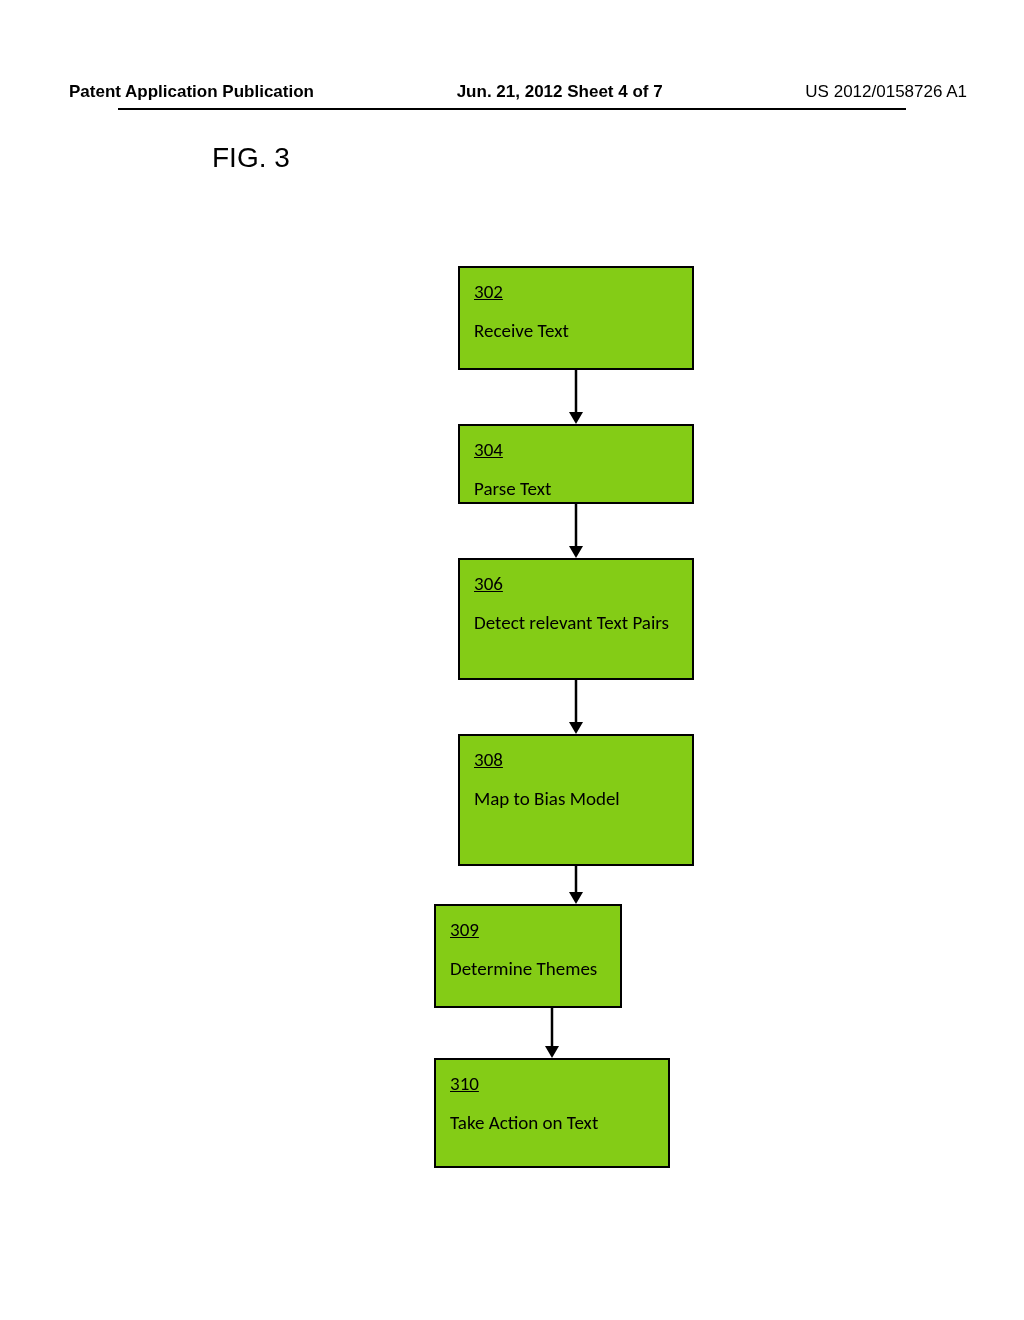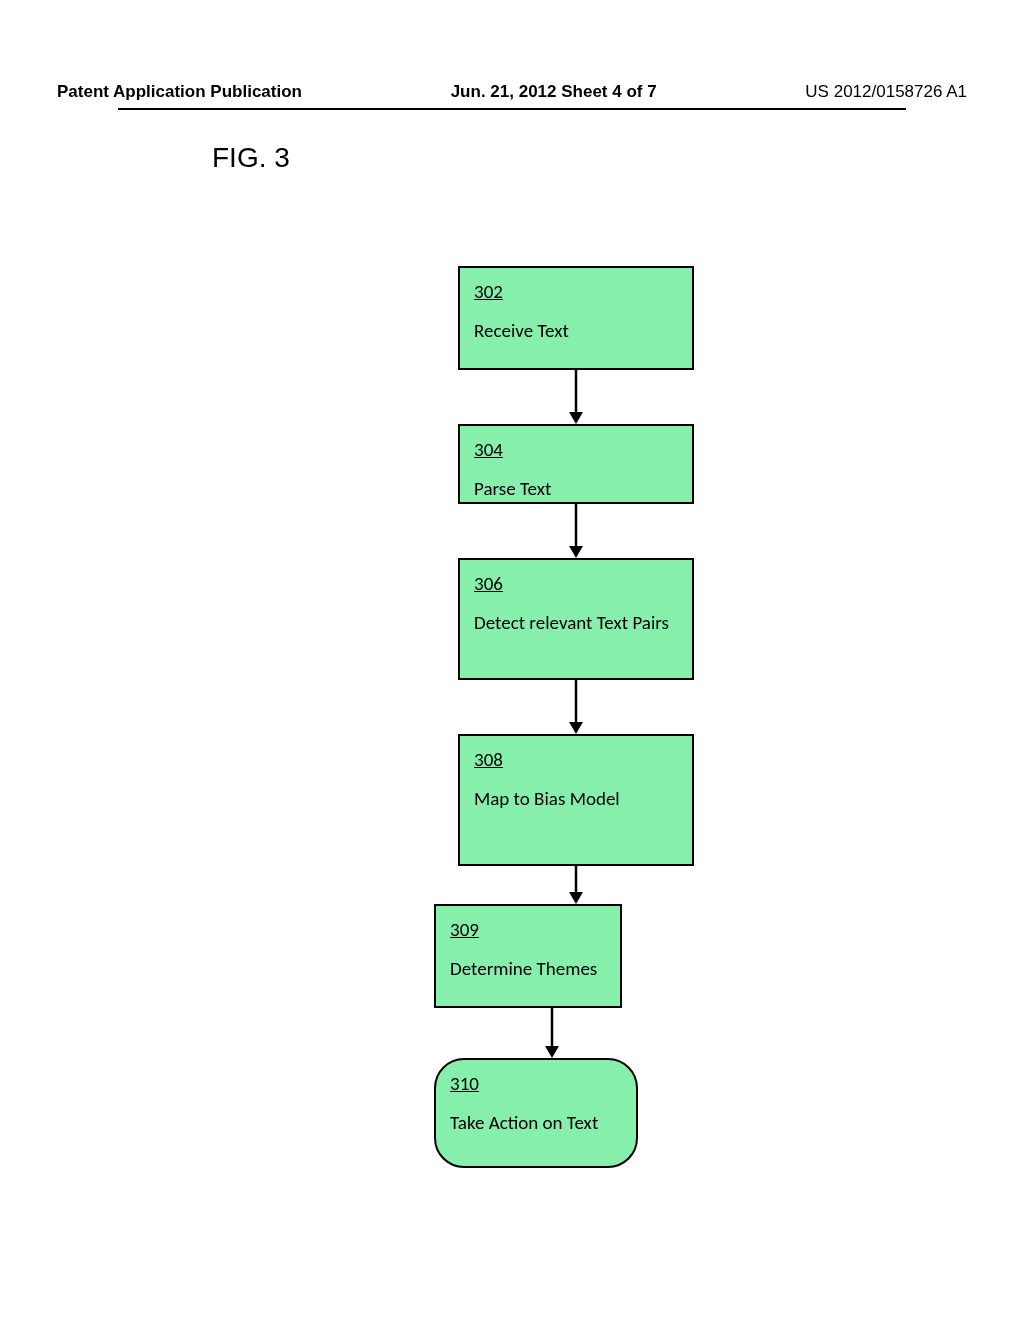--- a/index.html
+++ b/index.html
@@ -6,21 +6,21 @@
     body {
       width: 1024px;
       height: 1320px;
       background: #fff;
       font-family: Arial, Helvetica, sans-serif;
       position: relative;
     }
     .header {
       position: absolute;
       top: 82px;
-      left: 0;
+      left: 12px;
       right: 0;
       display: flex;
       justify-content: space-between;
       padding: 0 57px;
       font-size: 17px;
       gap: 15px;
     }
     .header span:first-child { font-weight: bold; }
     .header span:nth-child(2) { font-weight: bold; text-align: center; }
     .header span:last-child { font-weight: normal; }
@@ -41,28 +41,28 @@
     }
     .flow {
       position: absolute;
       top: 266px;
       left: 458px;
       width: 236px;
     }
     .box {
       border: 2.5px solid #000;
       padding: 12px 14px 16px 14px;
-      background: #86efac;
+      background: #84cc16;
     }
     .box-a { height: 104px; }
     .box-b { height: 80px; }
     .box-c { height: 122px; }
     .box-d { height: 132px; }
     .box-e { height: 104px; margin-left: -24px; width: 188px; }
-    .box-f { height: 110px; margin-left: -24px; width: 204px; border-radius: 30px; }
+    .box-f { height: 110px; margin-left: -24px; width: 236px; }
     .ref {
       text-decoration: underline;
       font-size: 19px;
       font-family: "Calibri", Arial, sans-serif;
       display: block;
       margin-bottom: 16px;
     }
     .label {
       font-size: 19px;
       font-family: "Calibri", Arial, sans-serif;

